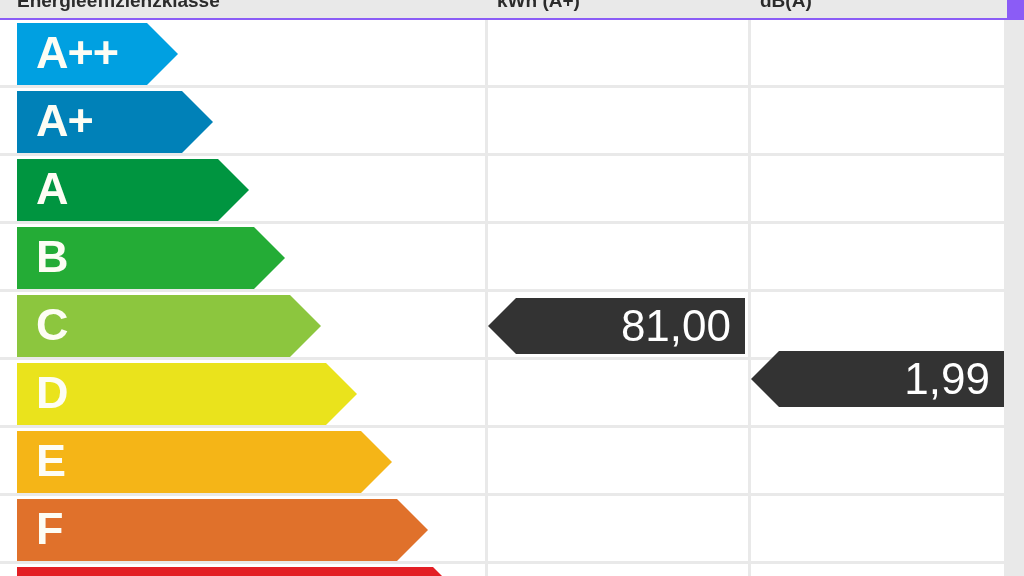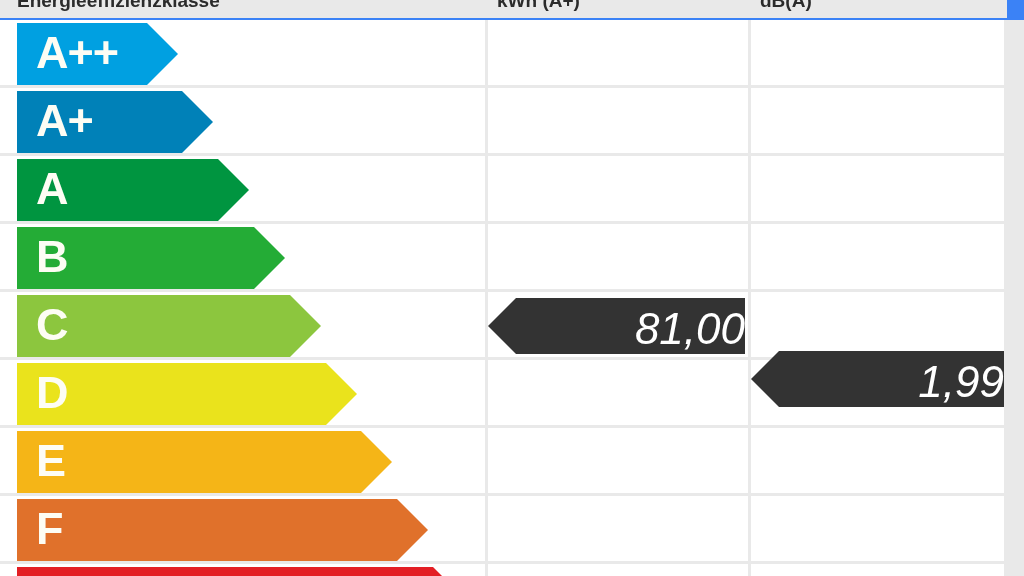--- a/index.html
+++ b/index.html
@@ -13,21 +13,21 @@
   body {
     background: #e9e9e9;
     font-family: "Liberation Sans", sans-serif;
     -webkit-font-smoothing: antialiased;
   }
 
   #label-root {
     position: relative;
     width: 1024px;
     height: 576px;
-    background: #3b82f6;
+    background: #8b5cf6;
   }
 
   
   .header-row {
     position: absolute;
     left: 0;
     top: -12px;
     width: 1007px;
     height: 30px;
     background: #e9e9e9;
@@ -114,24 +114,23 @@
     z-index: 2;
   }
 
   
   .callout {
     position: absolute;
     height: 56px;
     background: #333333;
     z-index: 4;
     display: flex;
-    align-items: flex-end;
+    align-items: center;
     justify-content: flex-end;
-    padding-right: 0;
-    font-style: italic;
+    padding-right: 14px;
   }
   .callout-tip {
     position: absolute;
     top: 0;
     right: 100%;
     width: 0;
     height: 0;
     border-top: 28px solid transparent;
     border-bottom: 28px solid transparent;
     border-right: 28px solid #333333;

